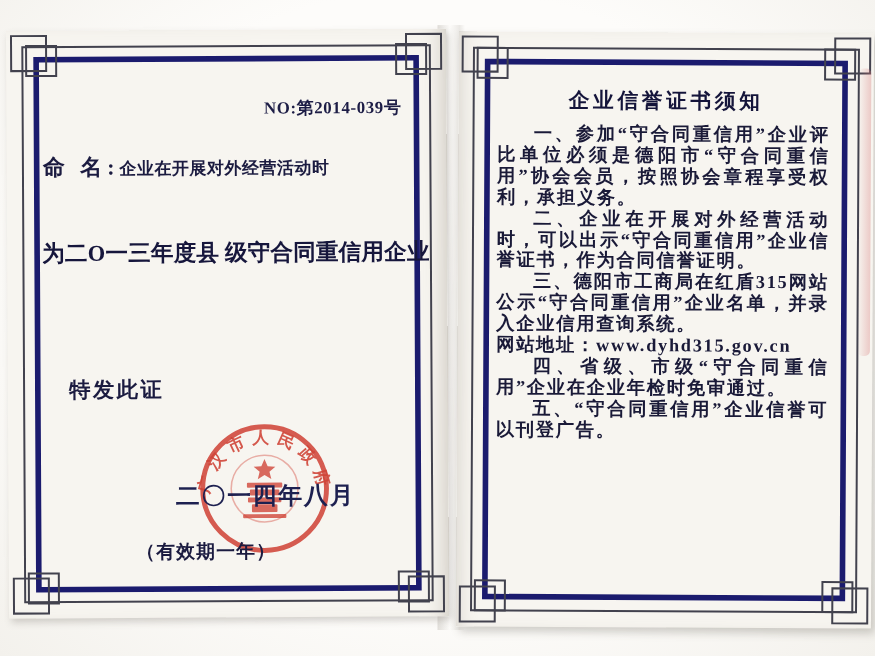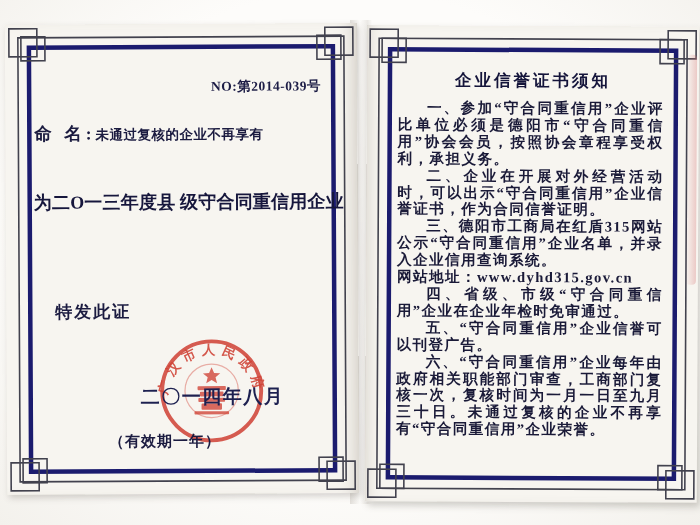--- a/index.html
+++ b/index.html
@@ -64,21 +64,21 @@
           <rect x="16" y="434" width="24" height="24"></rect>
         <rect x="320" y="438" width="28" height="28"></rect>
           <rect x="312" y="434" width="24" height="24"></rect>
       </g>
     </svg>
 
     <div class="serial">NO:第2014-039号</div>
 
     <div class="name-line">
       <span class="name-label">命 名:</span>
-      <span class="company">未通过复核的企业不再享有</span>
+      <span class="company">企业在开展对外经营活动时</span>
     </div>
 
     <div class="award">为二O一三年度县 级守合同重信用企业</div>
 
     <div class="issue">特发此证</div>
 
     <svg class="seal" viewBox="0 0 140 140">
       <circle cx="70" cy="70" r="63" fill="none" stroke="#cd372a" stroke-width="5" opacity="0.88"></circle>
       <circle cx="70" cy="70" r="34" fill="none" stroke="#d24a3c" stroke-width="1.6" opacity="0.45"></circle>
       <path id="sealTextArc" d="M 15,90 A 56,56 0 1 1 125,90" fill="none"></path>
@@ -119,19 +119,18 @@
 
     <div class="notice-title">企业信誉证书须知</div>
 
     <div class="notice-body">
         <p class="para indent">一、参加“守合同重信用”企业评比单位必须是德阳市“守合同重信用”协会会员，按照协会章程享受权利，承担义务。</p>
         <p class="para indent">二、企业在开展对外经营活动时，可以出示“守合同重信用”企业信誉证书，作为合同信誉证明。</p>
         <p class="para indent">三、德阳市工商局在红盾315网站公示“守合同重信用”企业名单，并录入企业信用查询系统。</p>
         <p class="para">网站地址：www.dyhd315.gov.cn</p>
         <p class="para indent">四、省级、市级“守合同重信用”企业在企业年检时免审通过。</p>
         <p class="para indent">五、“守合同重信用”企业信誉可以刊登广告。</p>
-        <p class="para indent">六、“守合同重信用”企业每年由政府相关职能部门审查，工商部门复核一次，复核时间为一月一日至九月三十日。未通过复核的企业不再享有“守合同重信用”企业荣誉。</p>
       </div>
 
     <div class="edge-tint"></div>
   </div>
 
 </div>
 
 </body></html>

